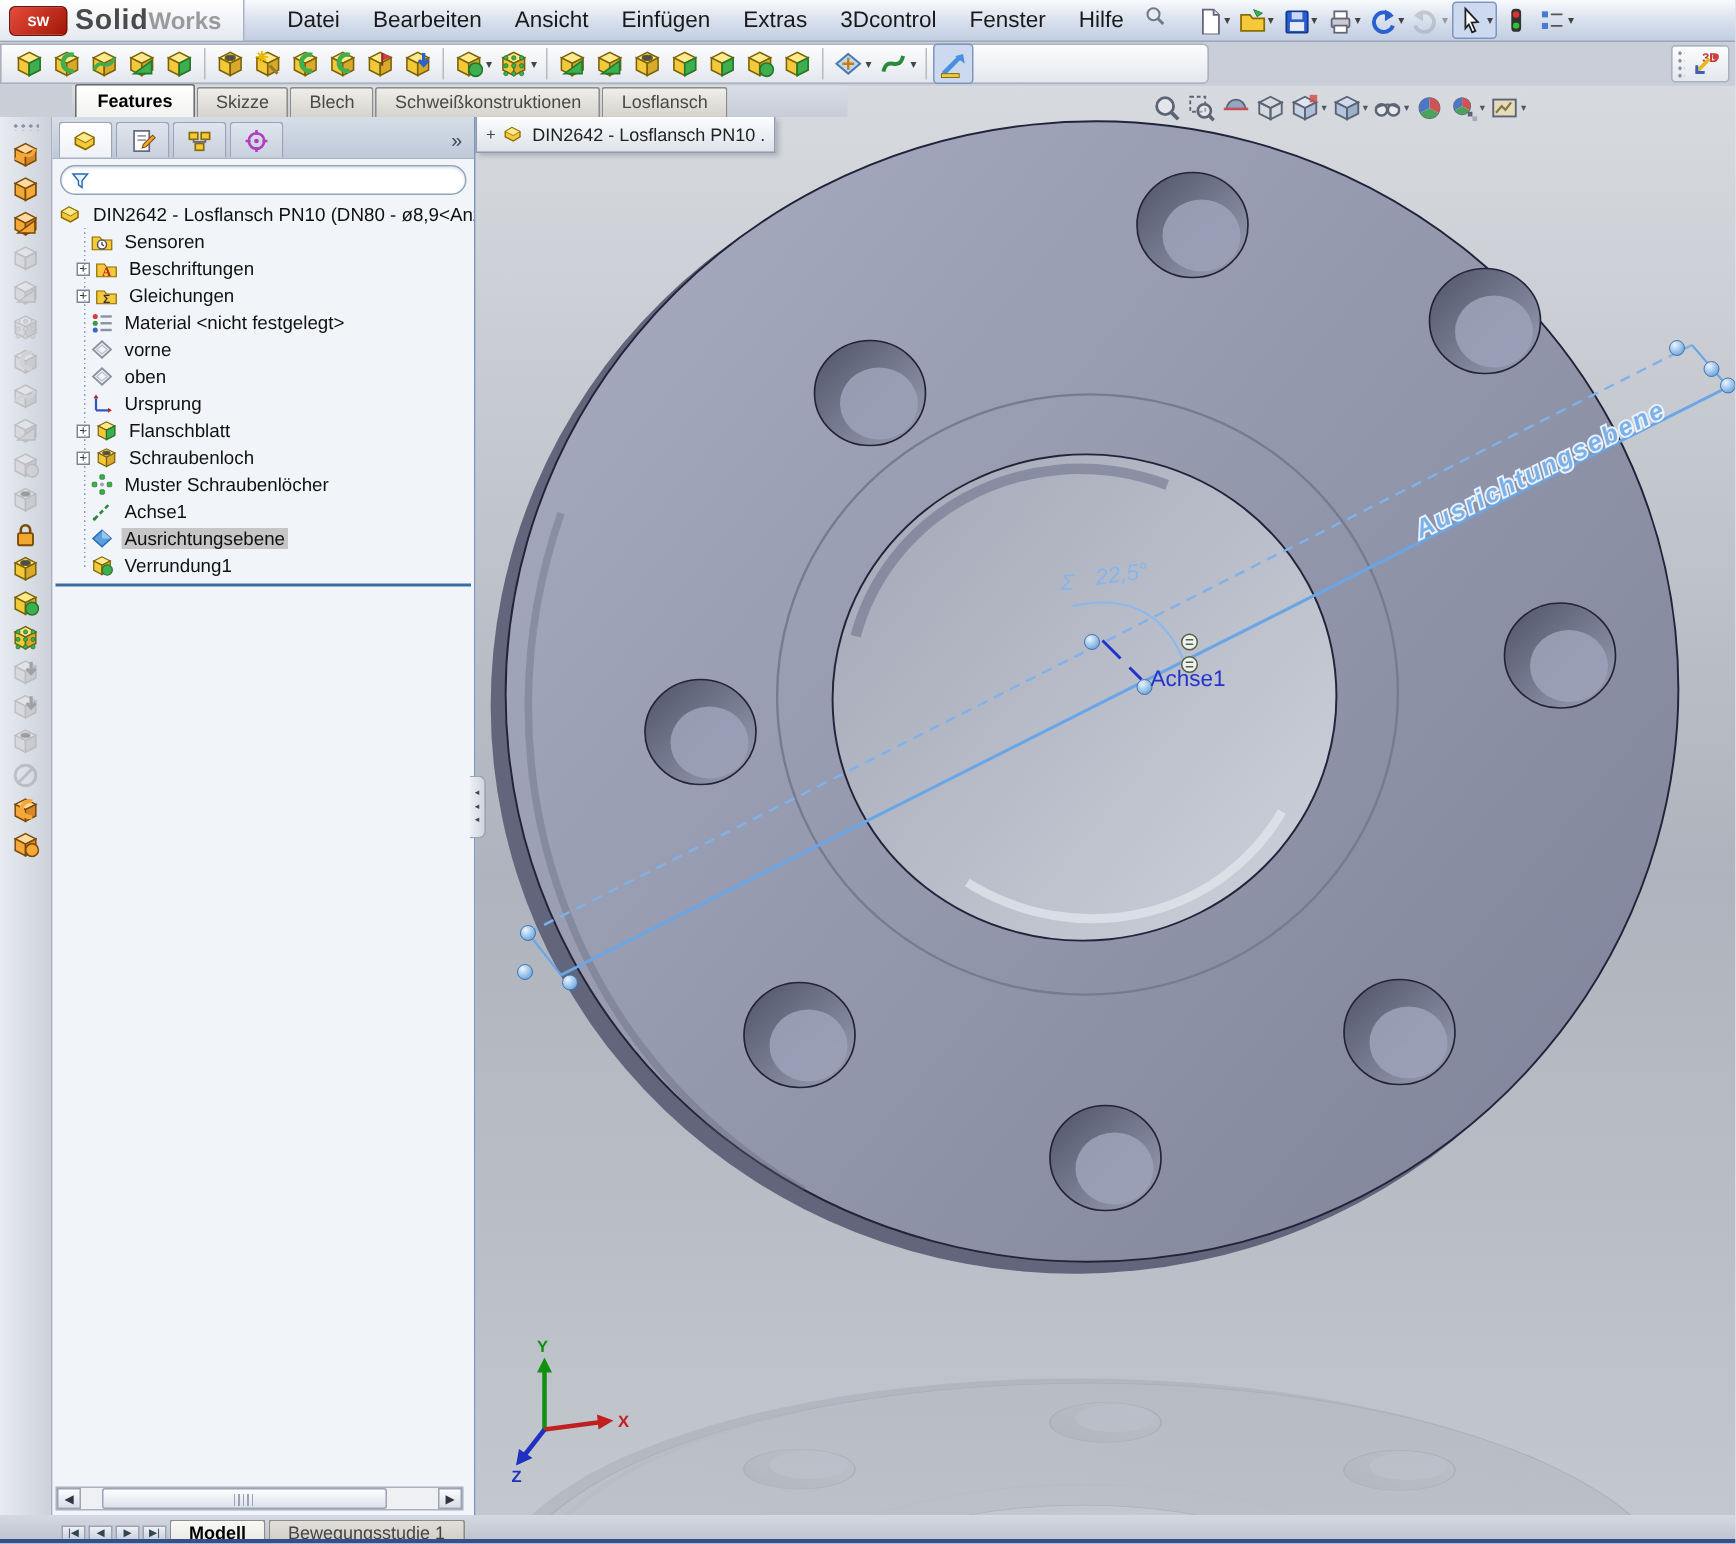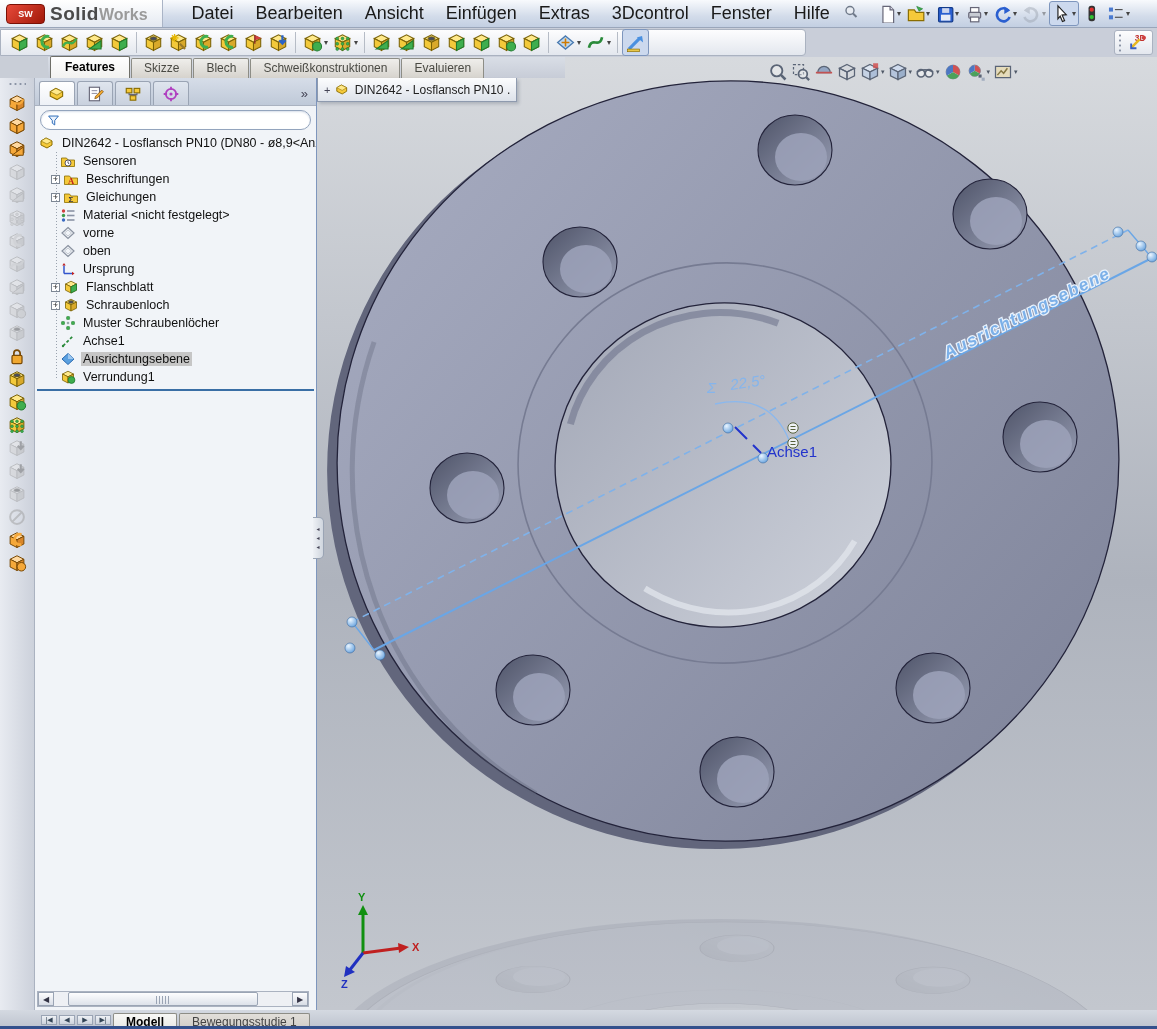--- a/index.html
+++ b/index.html
@@ -12,21 +12,21 @@
     background:linear-gradient(#f8fafd,#d3dcea 60%,#c3cfe2); border-bottom:1px solid #9aa6ba;
     display:flex; align-items:center; }
   .brand { display:flex; align-items:center; gap:5px; padding:0 14px 0 6px; height:100%;
     background:linear-gradient(#ffffff,#e4e9f1); border-right:1px solid #aab4c6; }
   .logo { width:39px; height:20px; border-radius:4px; background:linear-gradient(135deg,#e84a3a,#a01808);
     color:#fff; font-size:9px; font-weight:bold; display:flex; align-items:center; justify-content:center;
     border:1px solid #7a1005; }
   .brand b { font-size:19px; color:#4a4a4a; letter-spacing:.5px; }
   .brand span.lt { font-size:16px; color:#9a9a9a; font-weight:bold; }
   .menus { display:flex; height:100%; align-items:center; margin-left:18px; }
-  .menus .mi { padding:0 11px; font-size:18px; color:#1a1a1a; height:100%; display:flex; align-items:center; cursor:default;text-align:right; }
+  .menus .mi { padding:0 11px; font-size:15px; color:#1a1a1a; height:100%; display:flex; align-items:center; cursor:default;text-align:right; }
   .searchbtn { margin:0 10px 0 2px; }
   .stdbar { display:flex; align-items:center; gap:1px; margin-left:6px; }
   .tbtn { display:flex; align-items:center; padding:2px 2px; border-radius:3px; }
   .tbtn svg { width:19px; height:19px; }
   .tbtn .dd { font-size:8px; color:#444; margin-left:1px; }
   .tbtn.pressed { background:#ccd9ee; border:1px solid #7e96bd; }
   .tbtn.disabled { opacity:.45; }
 
   
   .toolbar2 { position:absolute; left:0; top:28px; width:1157px; height:29px; background:#c9ced9; }
@@ -121,21 +121,21 @@
 
   
   .dimtxt { fill:#85b5ec; font:italic 15px "Liberation Sans", sans-serif; }
   .axistxt { fill:#2233cc; font:15px "Liberation Sans", sans-serif; }
   .planetxt { fill:#7cb0e8; font:bold italic 17px "Liberation Sans", sans-serif; letter-spacing:1.5px;
     paint-order:stroke; stroke:#e9f2fc; stroke-width:2.5px; }
   .triadtxt { font:bold 11px "Liberation Sans", sans-serif; }
 
   
   .bottombar { position:absolute; left:0; top:1010px; width:1157px; height:19px;
-    background:linear-gradient(#d4d9e1,#bcc2cd); display:flex; align-items:center; z-index:4; }
+    background:linear-gradient(#d4d9e1,#bcc2cd); display:flex; align-items:flex-end; z-index:4; }
   .bb-corner { width:40px; background:#b4bac4; border-right:1px solid #9aa4b4; }
   .navbtn { width:16px; margin:2px 1px; background:linear-gradient(#eef1f5,#ccd2dc); border:1px solid #9aa4b4;
     font-size:7px; color:#345; display:flex; align-items:center; justify-content:center; }
   .btab { font-size:12px; padding:1px 12px 0; margin:2px 1px 0; border:1px solid #8d8d86; border-bottom:none;
     background:linear-gradient(#e2dfda,#cfccc6); color:#444; border-radius:2px 2px 0 0; display:flex; align-items:center; }
   .btab.active { background:linear-gradient(#f8f8f6,#e8e8e4); font-weight:bold; color:#000; }
 </style>
 </head>
 <body>
 
@@ -450,21 +450,21 @@
           </svg>
       </span>
     </div>
   </div>
 
   <div class="tabstrip" id="cmd-tabs">
       <div class="ctab active">Features</div>
       <div class="ctab">Skizze</div>
       <div class="ctab">Blech</div>
       <div class="ctab">Schweißkonstruktionen</div>
-      <div class="ctab">Evaluieren</div>
+      <div class="ctab">Losflansch</div>
     </div>
 
   <div class="viewport">
     <svg class="scene" width="840" height="953" viewBox="0 0 840 953">
       <defs>
         <linearGradient id="bgG" x1="0" y1="0" x2="0" y2="1">
           <stop offset="0" stop-color="#d7dade"></stop>
             <stop offset="0.55" stop-color="#aeb3bd"></stop>
             <stop offset="1" stop-color="#c3c7ce"></stop>
         </linearGradient>

